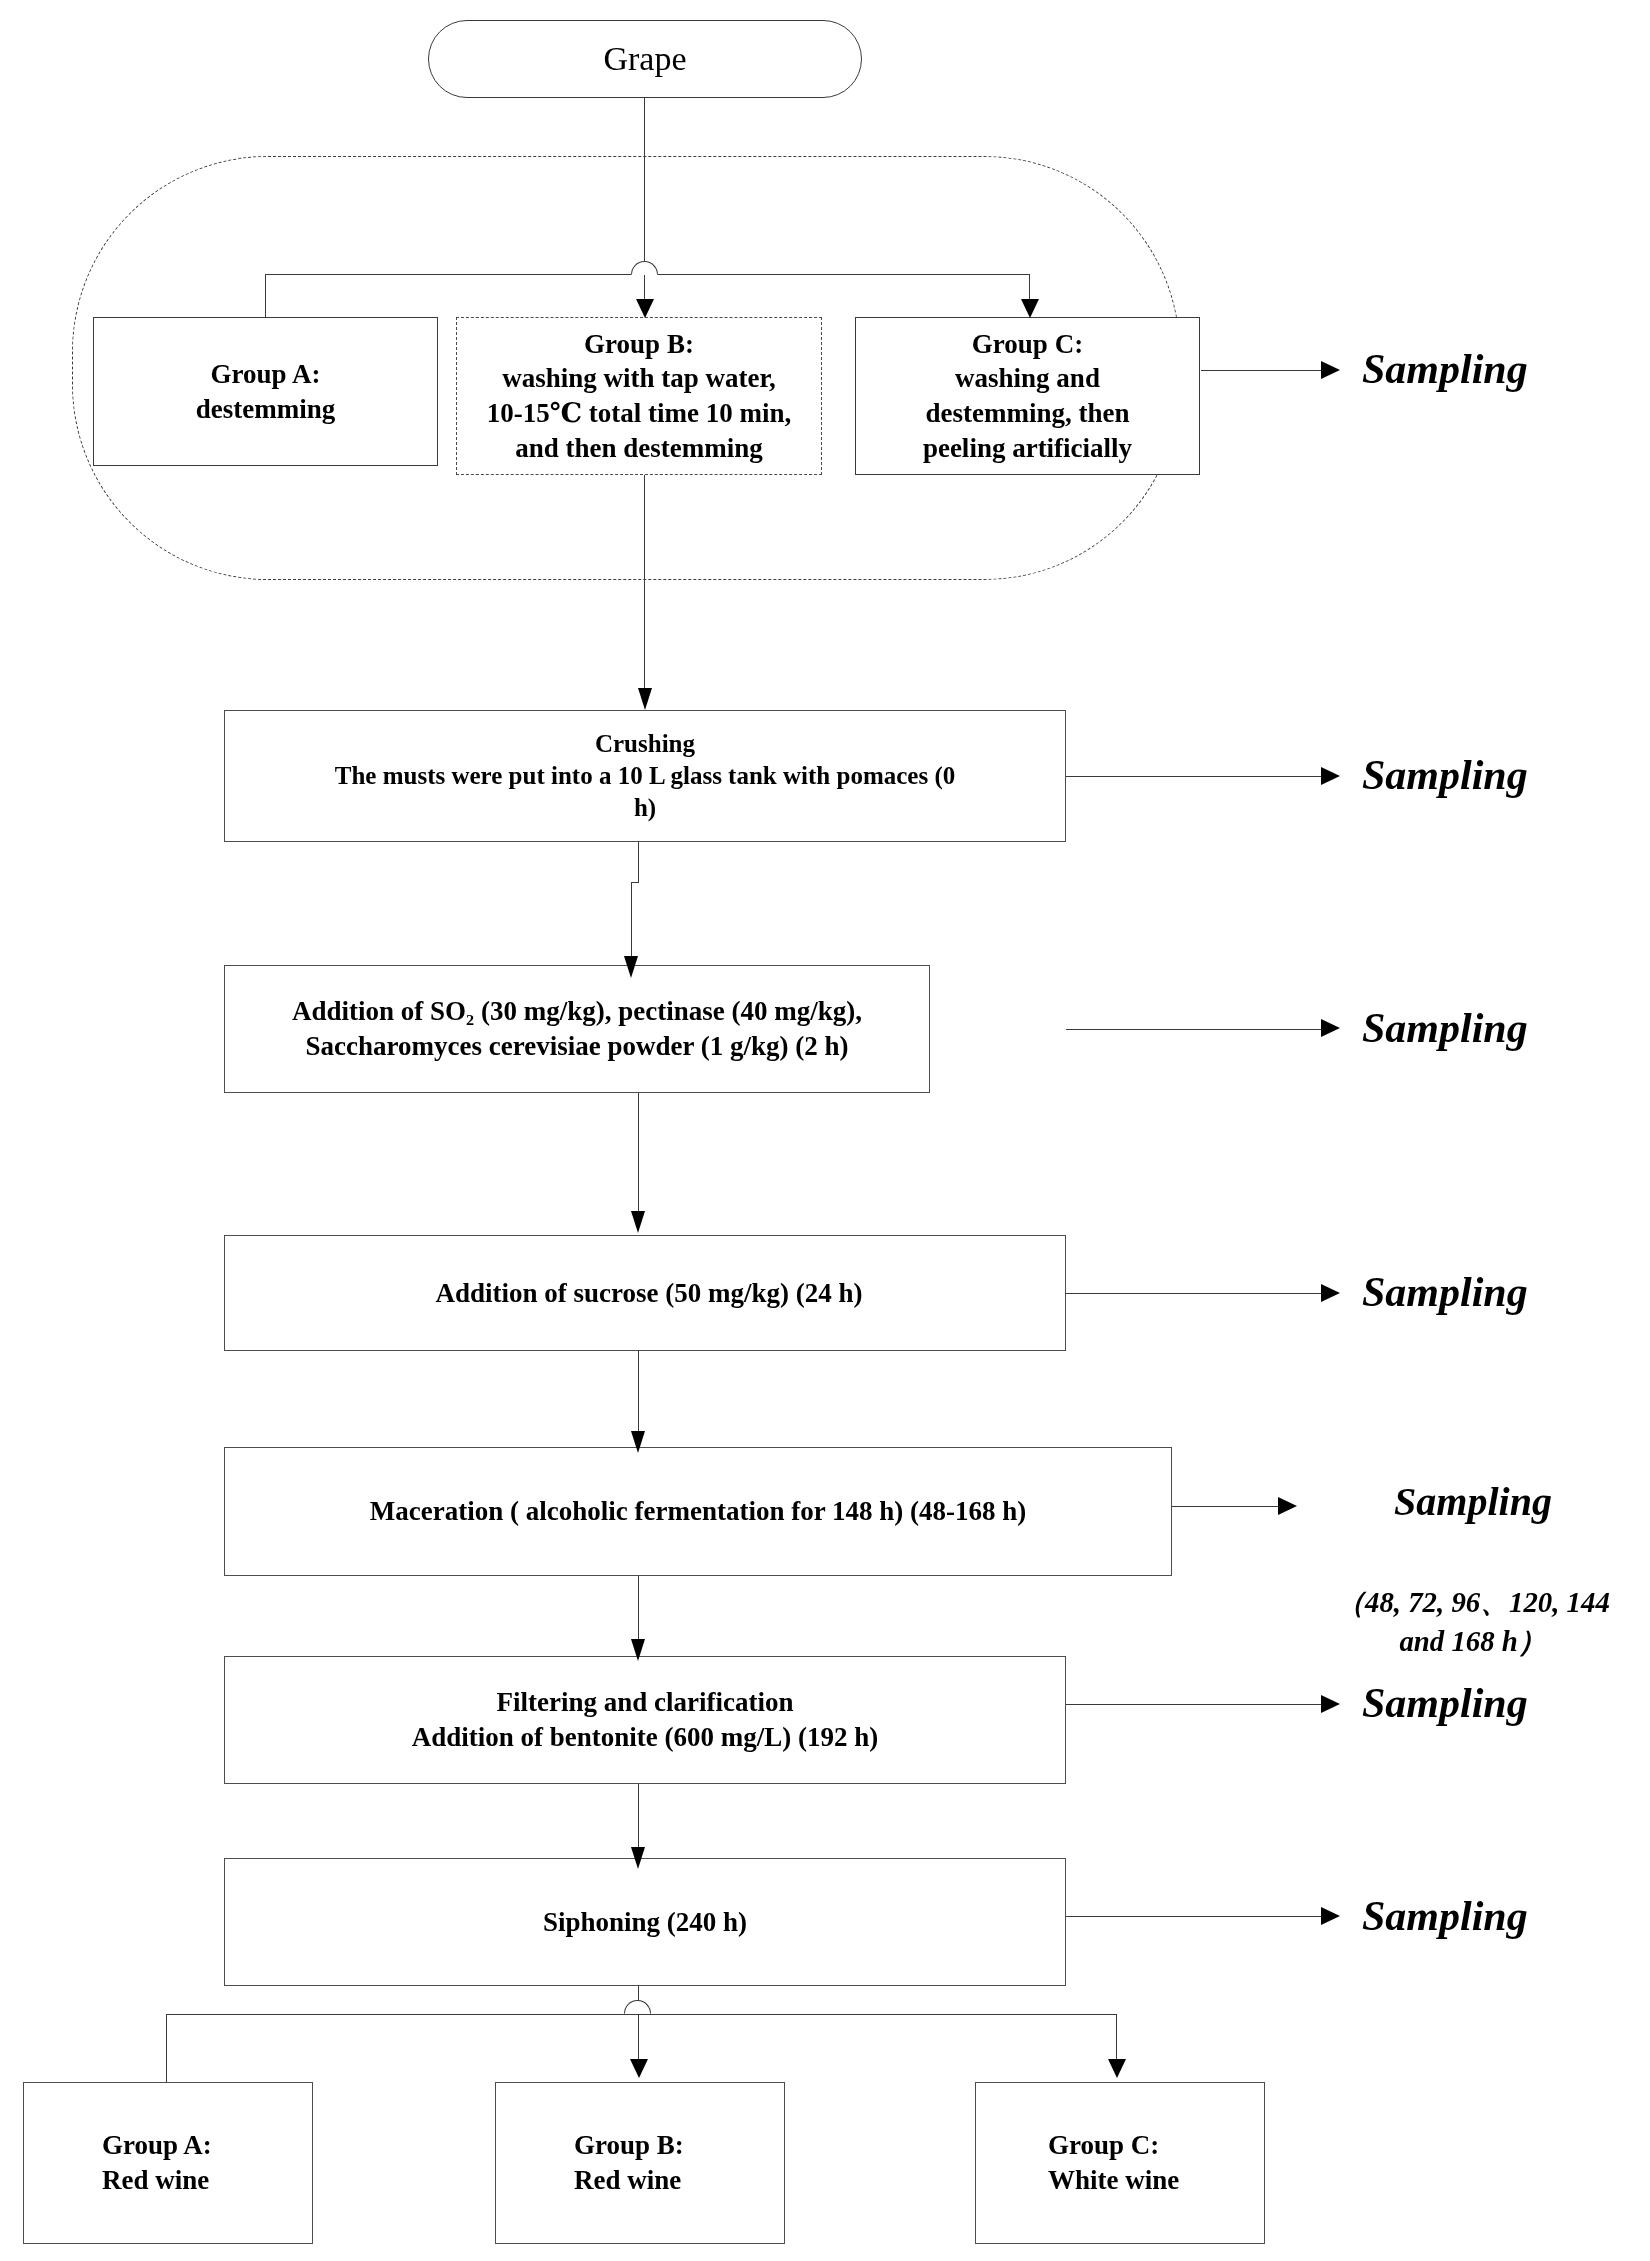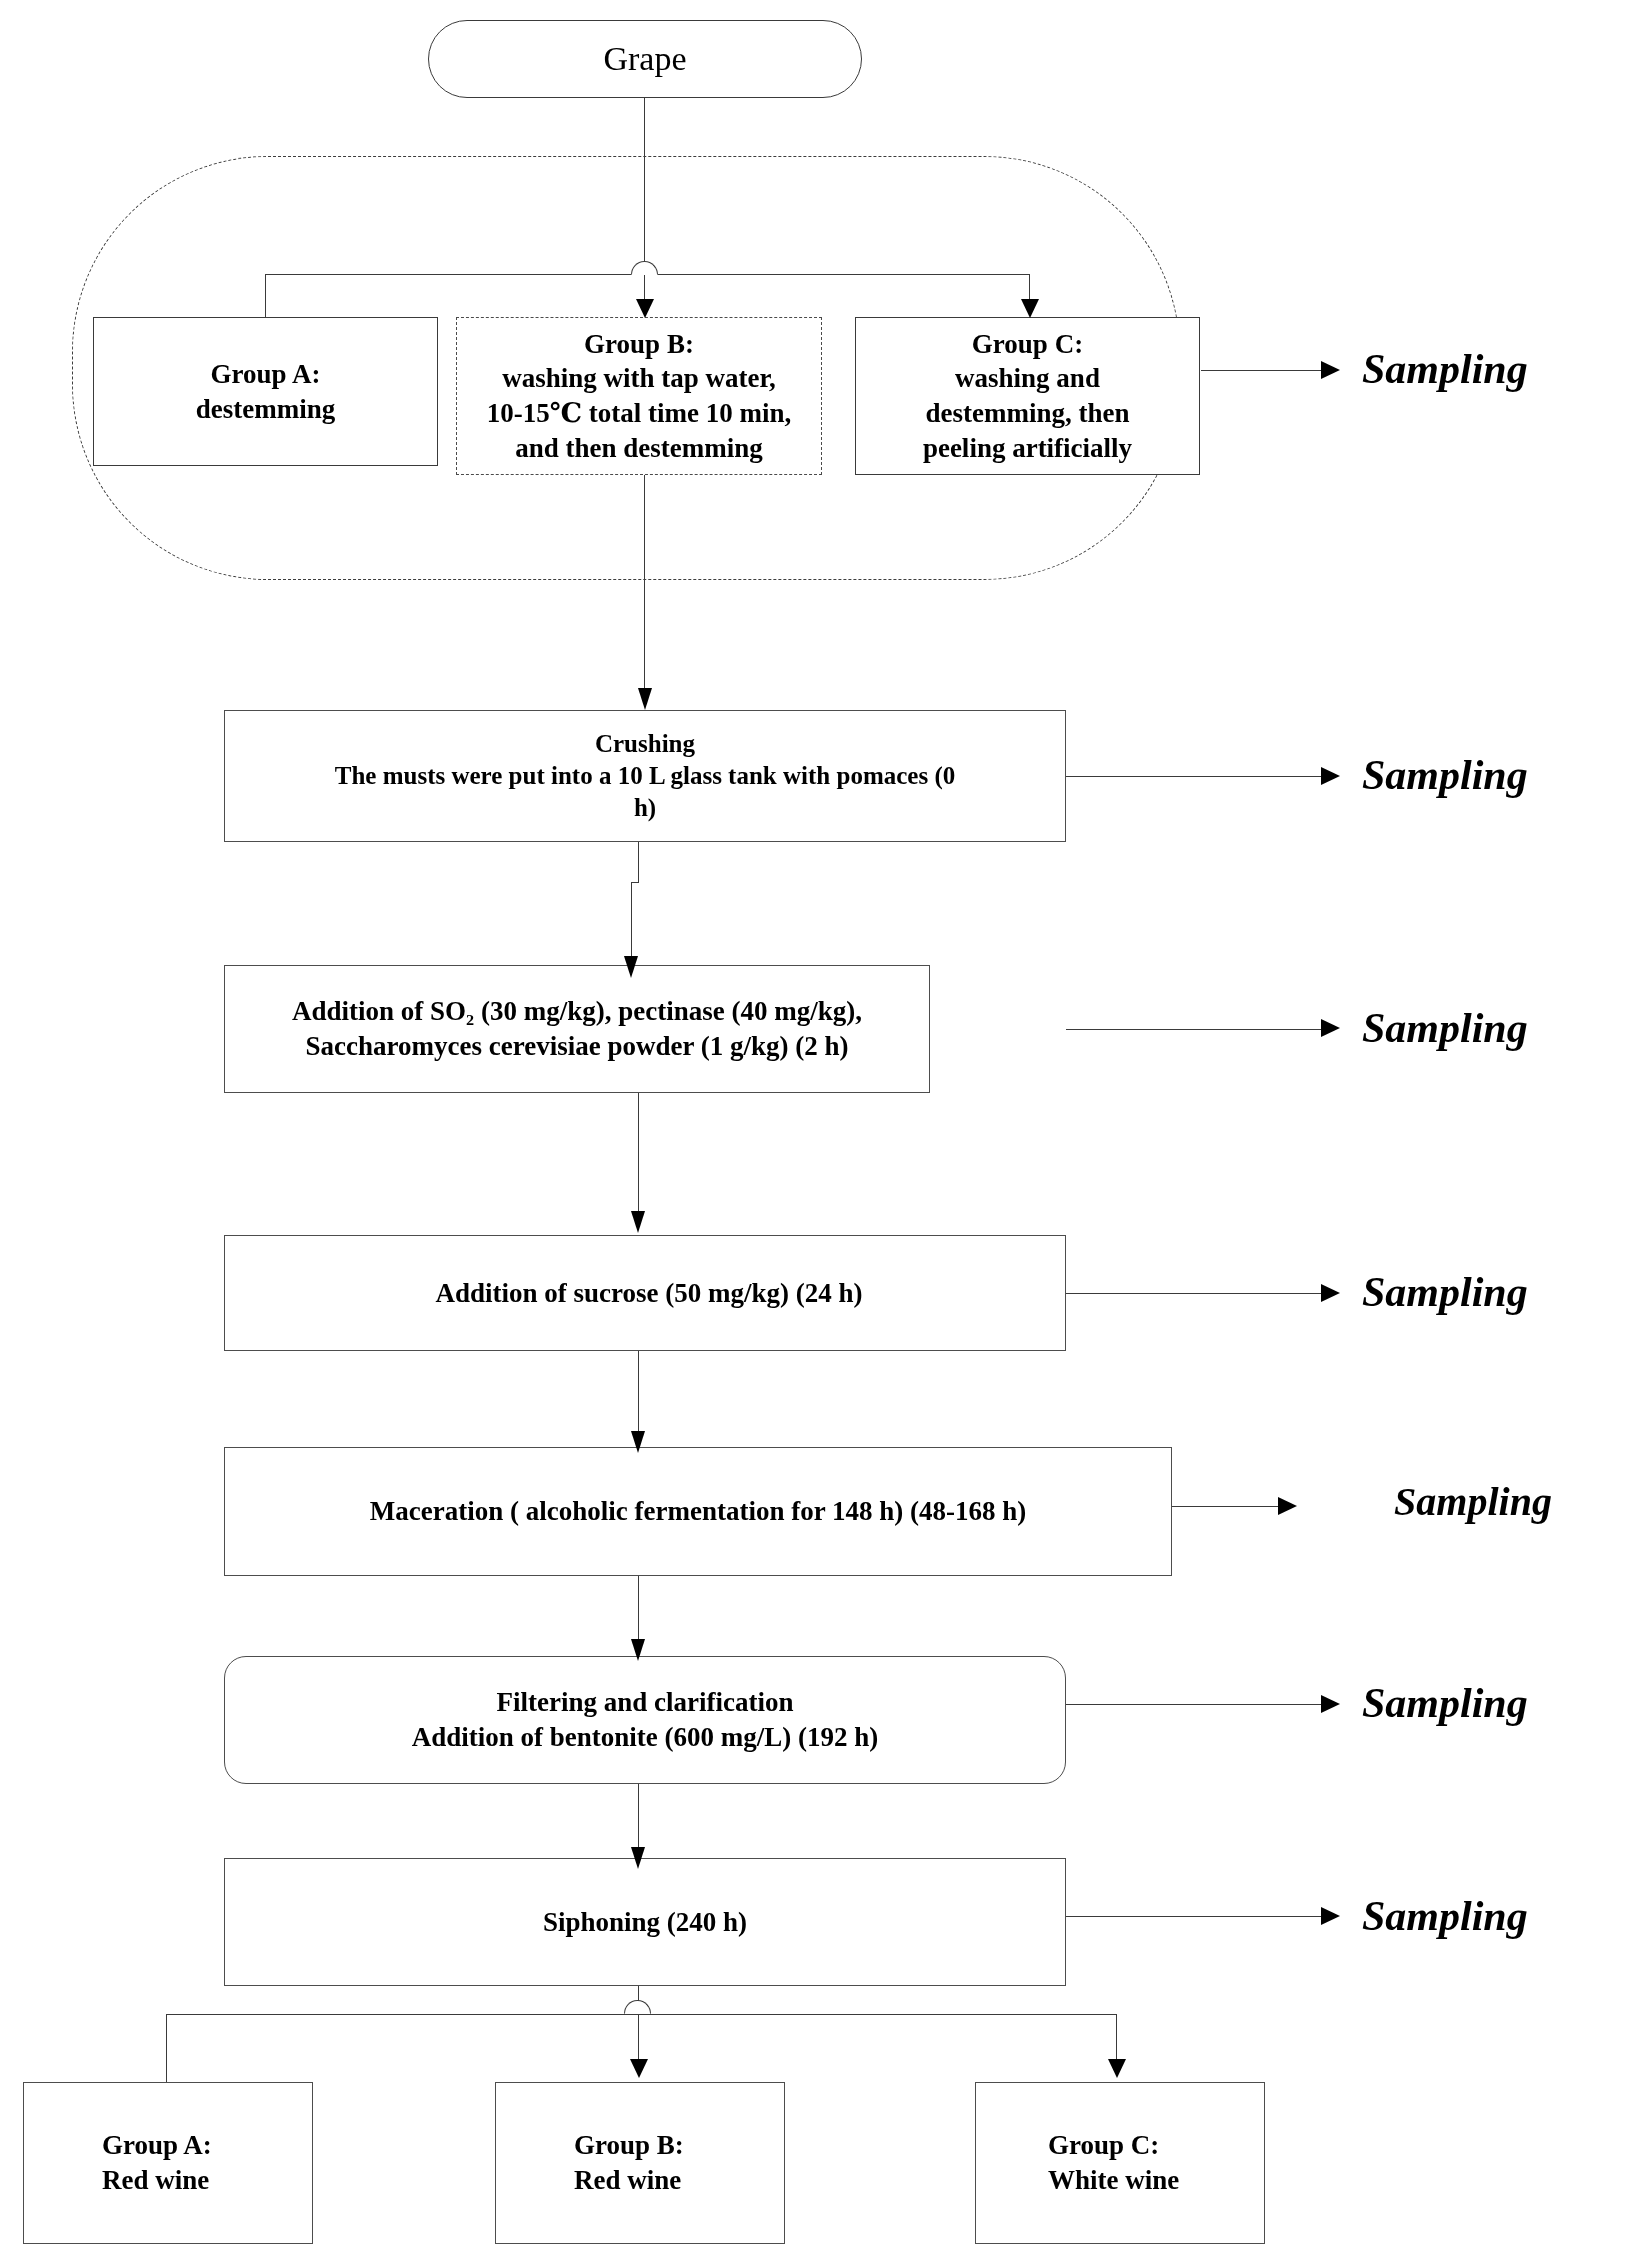--- a/index.html
+++ b/index.html
@@ -225,26 +225,28 @@
   <div class="vline" style="left:638px; top:1351px; height:82px;"></div>
   <div class="arrow-down slim" style="left:631px; top:1431px;"></div>
 
   <div class="node thin" style="left:224px; top:1447px; width:948px; height:129px; font-size:27px; font-weight:700;">
     <span class="txt">Maceration ( alcoholic fermentation for 148 h) (48-168 h)</span>
   </div>
   <div class="hline" style="left:1066px; top:1506px; width:215px;"></div>
   <div class="arrow-right" style="left:1278px; top:1497px;"></div>
   <div class="sampling multi" style="left:1310px; top:1421px; width:326px; font-size:40px;">
     <span class="big">Sampling</span>
+    <span class="small">（48, 72, 96、120, 144
+and 168 h）</span>
   </div>
 
   <div class="vline" style="left:638px; top:1576px; height:65px;"></div>
   <div class="arrow-down slim" style="left:631px; top:1639px;"></div>
 
-  <div class="node thin" style="left:224px; top:1656px; width:842px; height:128px; font-size:27px; font-weight:700;border-radius:22px;">
+  <div class="node thin" style="left:224px; top:1656px; width:842px; height:128px; font-size:27px; font-weight:700;">
     <span class="txt">Filtering and clarification
 Addition of  bentonite (600 mg/L) (192 h)</span>
   </div>
   <div class="hline" style="left:1066px; top:1704px; width:257px;"></div>
   <div class="arrow-right" style="left:1321px; top:1695px;"></div>
   <div class="sampling" style="left:1362px; top:1679px; font-size:42px;">Sampling</div>
 
   <div class="vline" style="left:638px; top:1783px; height:66px;"></div>
   <div class="arrow-down slim" style="left:631px; top:1847px;"></div>
 

